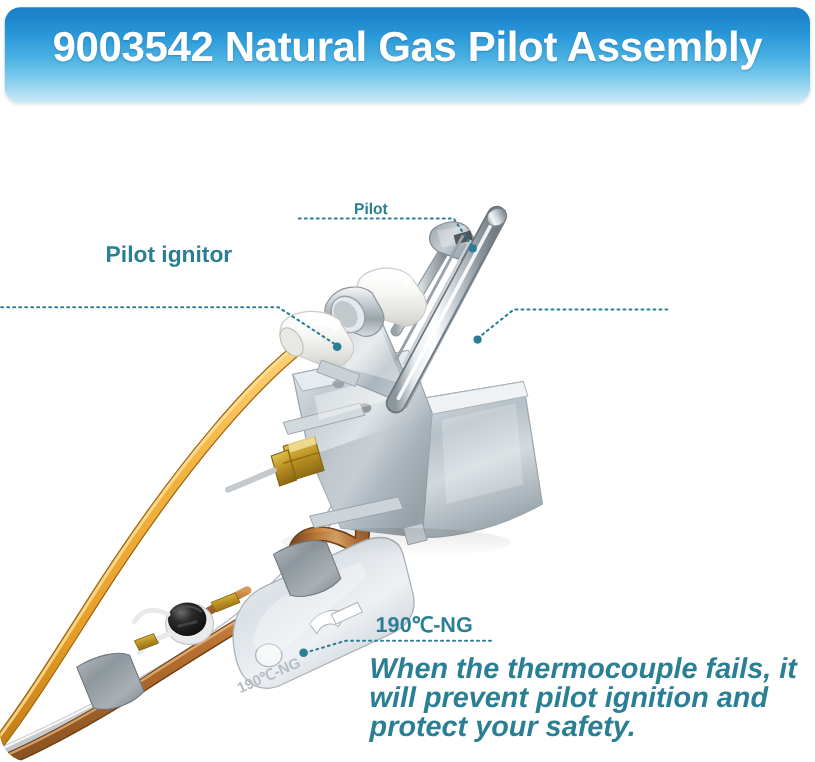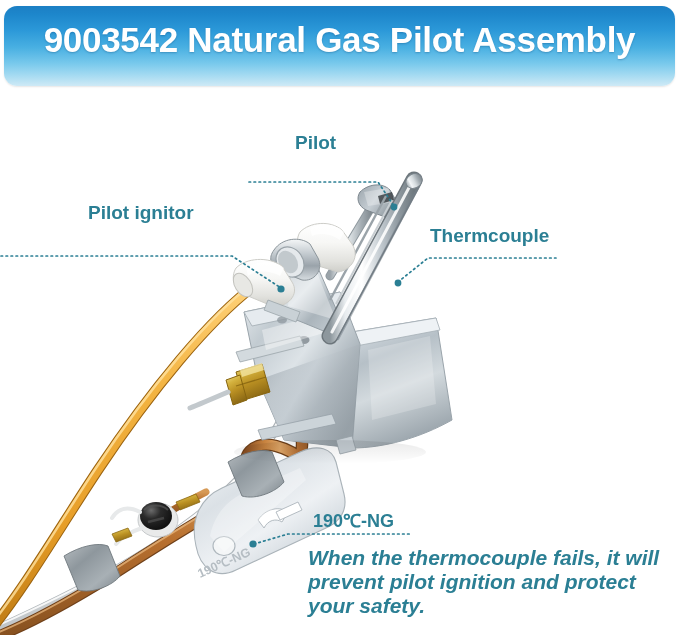--- a/index.html
+++ b/index.html
@@ -9,20 +9,21 @@
   }
   body {
     font-family: "Liberation Sans", sans-serif;
   }
   #page {
     position: relative;
     width: 679px;
     height: 635px;
     background: #ffffff;
     overflow: hidden;
+    border-radius: 25px;
   }
 
   
   #header-banner {
     position: absolute;
     left: 4px;
     top: 6px;
     width: 671px;
     height: 80px;
     border-radius: 13px;
@@ -52,34 +53,34 @@
   }
 
   
   .callout-label {
     position: absolute;
     font-family: "Liberation Sans", sans-serif;
     font-weight: bold;
     color: #2b7f94;
     white-space: nowrap;
   }
-  #label-pilot       { left: 295px; top: 132px; font-size: 19px; }
+  #label-pilot       { left: 295px; top: 166px; font-size: 13px; }
   #label-spark       { left: 88px;  top: 202px; font-size: 19px; }
   #label-thermo      { left: 430px; top: 225px; font-size: 19px; }
   #label-temp        { left: 313px; top: 508px; font-size: 18px; }
 
   #desc-text {
     position: absolute;
     left: 308px;
     top: 546px;
     width: 362px;
     font-family: "Liberation Sans", sans-serif;
     font-style: italic;
     font-weight: bold;
-    font-size: 21px;
+    font-size: 24px;
     line-height: 24px;
     color: #2b7f94;
   }
 
   
   #artwork {
     position: absolute;
     left: 0;
     top: 0;
     width: 679px;
@@ -359,19 +360,18 @@
       <circle cx="281" cy="289" r="3.6"></circle>
       <circle cx="398" cy="283" r="3.4"></circle>
       <circle cx="253" cy="544" r="3.6"></circle>
     </g>
   </svg>
 
   <div class="callout-label" id="label-pilot">Pilot</div>
 
   <div class="callout-label" id="label-spark">Pilot ignitor</div>
 
-  <div class="callout-label" id="label-thermo">Thermcouple</div>
 
   <div class="callout-label" id="label-temp">190℃-NG</div>
 
   <div id="desc-text">When the thermocouple fails, it will prevent pilot ignition and protect your safety.</div>
 
 </div>
 
 </body></html>

